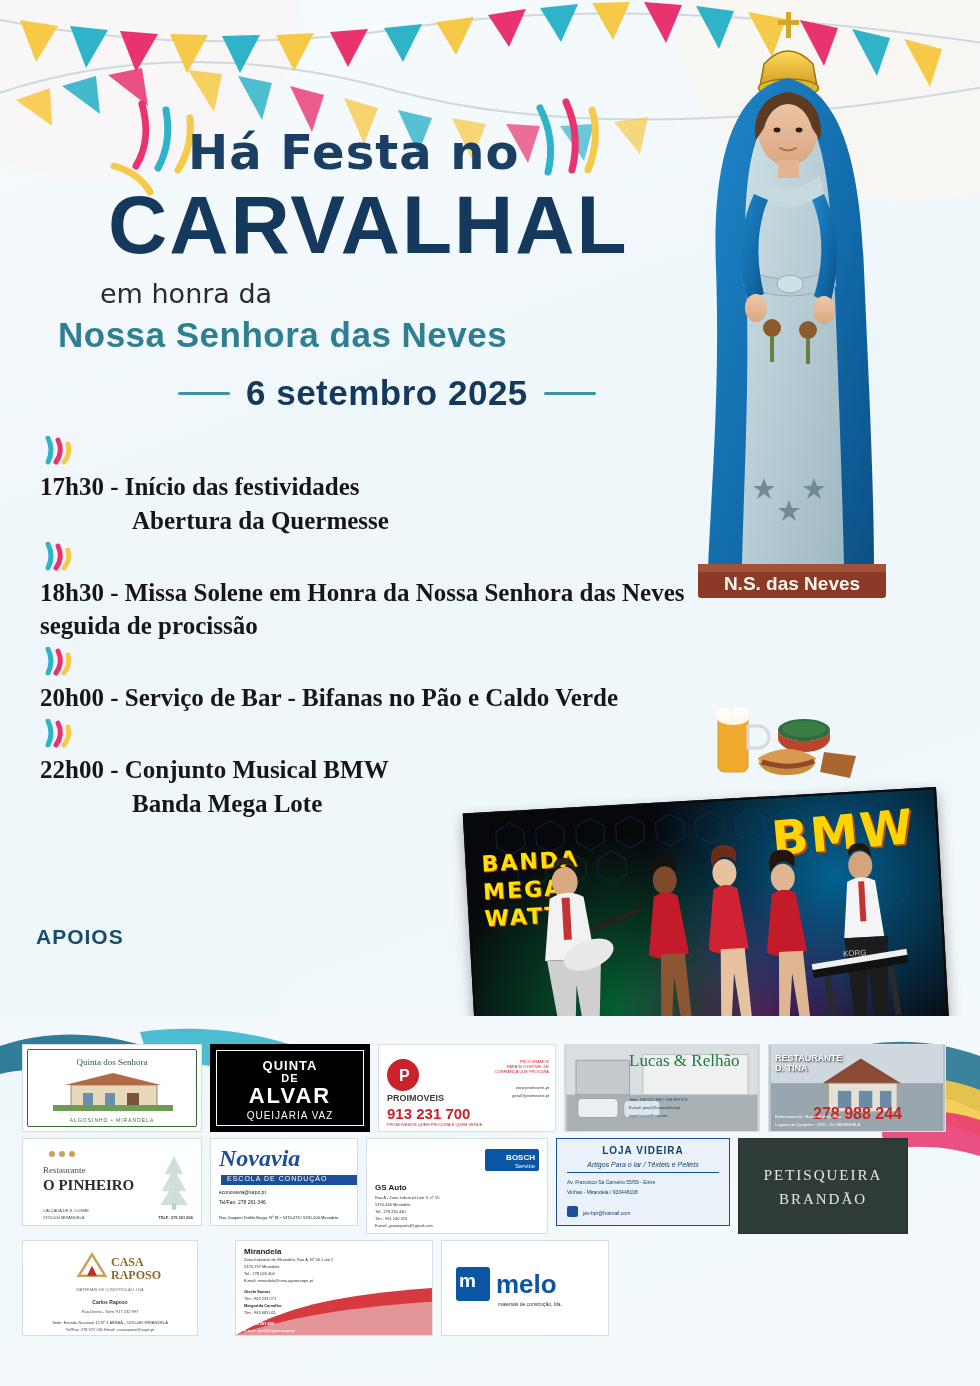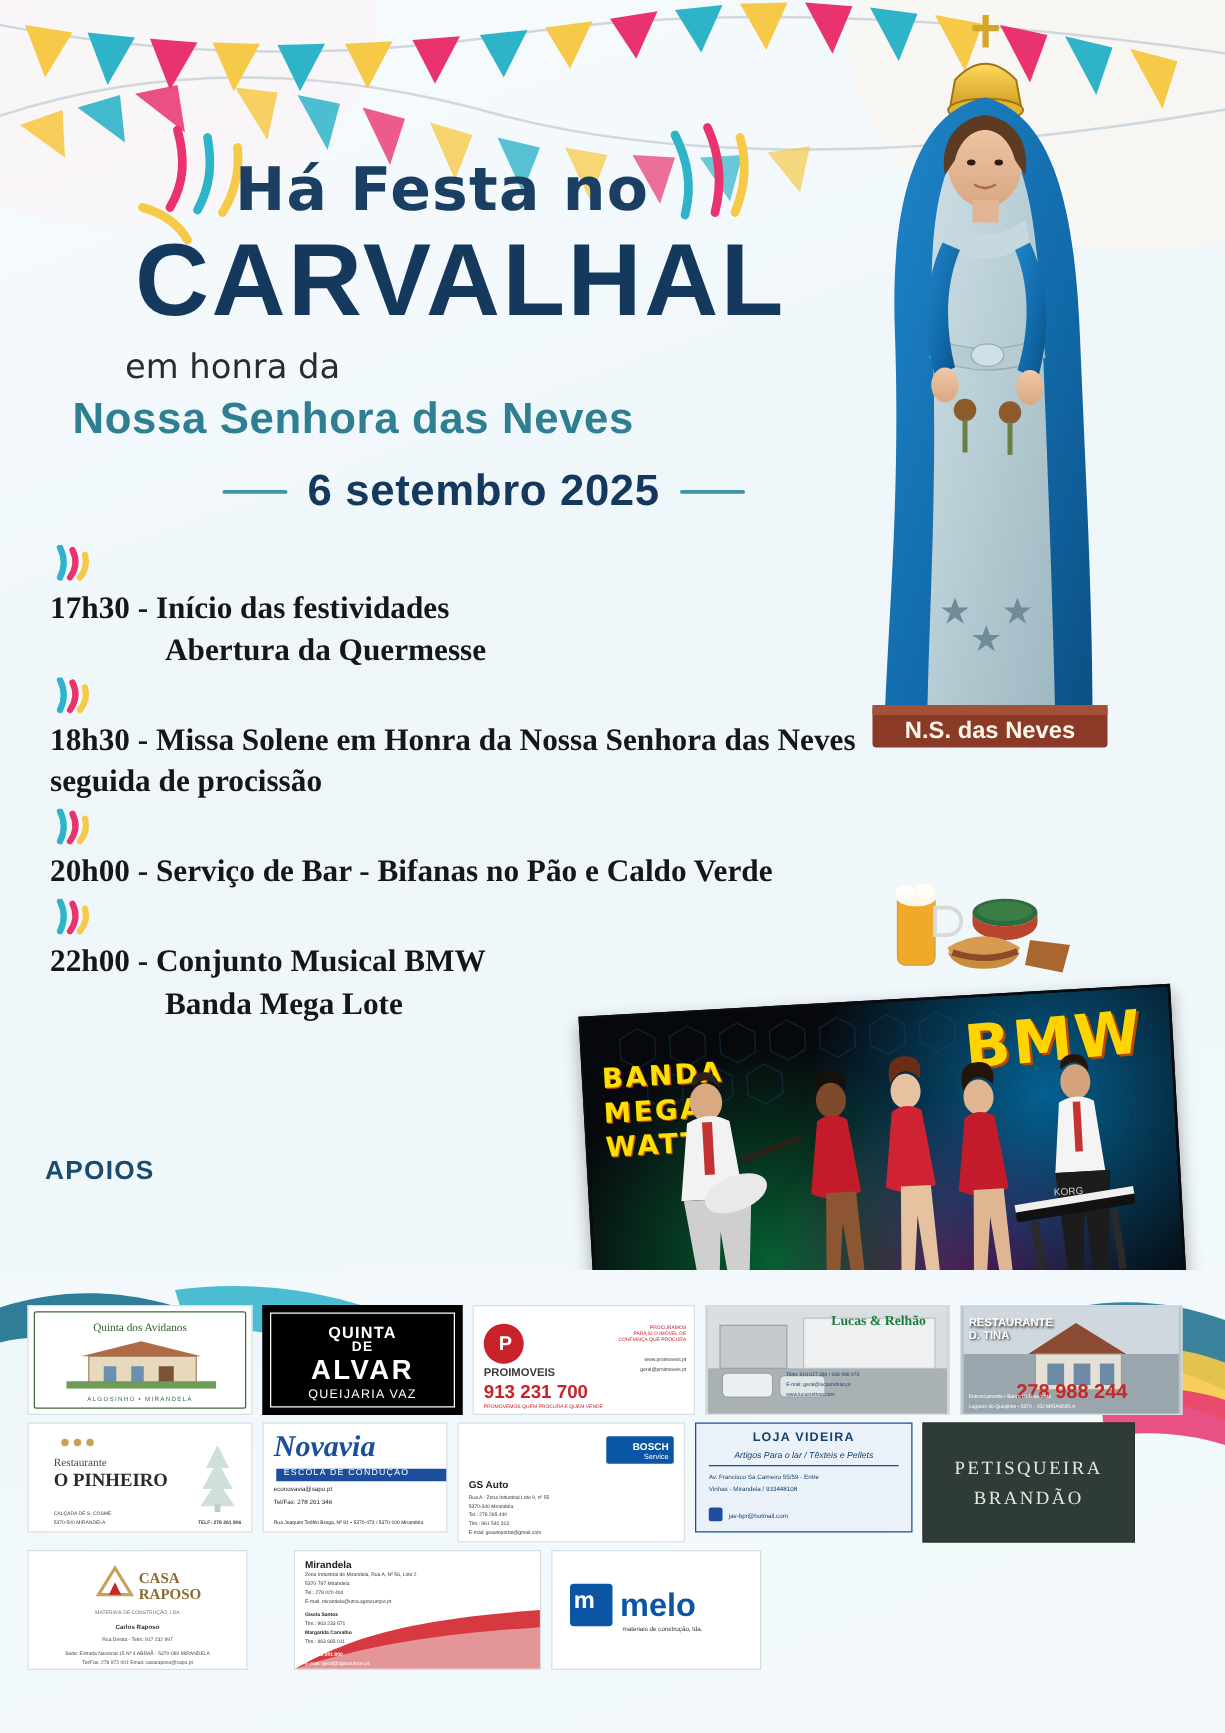--- a/index.html
+++ b/index.html
@@ -553,21 +553,21 @@
     <path d="M820 40 C 880 20, 930 22, 980 40 L 980 96 C 930 72, 880 66, 830 76 Z" fill="#1b6f8c" opacity=".85"></path>
     <path d="M862 70 C 906 58, 944 60, 980 74 L 980 120 C 944 104, 906 100, 870 106 Z" fill="#f7c948" opacity=".9"></path>
     <path d="M880 100 C 916 92, 950 94, 980 104 L 980 140 C 948 130, 914 128, 884 134 Z" fill="#e8336e" opacity=".85"></path>
   </svg>
 
   <div class="sponsors">
     <div class="sponsor-grid">
 
       <div class="card" style="width:180px; height:88px; padding:4px;">
         <div style="position:absolute; inset:4px; border:1px solid #3a6b3a; border-radius:2px;"></div>
-        <div style="position:absolute; left:0; right:0; top:12px; text-align:center; font-family:'Liberation Serif',serif; font-size:9px; color:#2f5d33;">Quinta dos Avidanos</div>
+        <div style="position:absolute; left:0; right:0; top:12px; text-align:center; font-family:'Liberation Serif',serif; font-size:9px; color:#2f5d33;">Quinta dos Senhora</div>
         <svg viewBox="0 0 120 40" style="position:absolute; left:30px; top:26px; width:120px; height:40px;">
           <rect x="18" y="14" width="86" height="22" fill="#e8d9bc" stroke="#9c8b6b"></rect>
           <path d="M12 14 l48 -12 l48 12 z" fill="#b06a45"></path>
           <rect x="30" y="22" width="10" height="14" fill="#6b8fb0"></rect>
           <rect x="52" y="22" width="10" height="14" fill="#6b8fb0"></rect>
           <rect x="74" y="22" width="12" height="14" fill="#7a5434"></rect>
           <rect x="0" y="34" width="120" height="6" fill="#6e9b55"></rect>
         </svg>
         <div style="position:absolute; left:0; right:0; bottom:8px; text-align:center; font-size:5px; letter-spacing:1px; color:#3d6b3d;">ALGOSINHO • MIRANDELA</div>
       </div>
@@ -597,21 +597,21 @@
 
       <div class="card" style="width:196px; height:88px; background:#cfd6d9;">
         <svg viewBox="0 0 200 90" style="position:absolute; inset:0; width:100%; height:100%;">
           <rect x="0" y="0" width="200" height="52" fill="#d9dee0"></rect>
           <rect x="0" y="52" width="200" height="38" fill="#a9b1b5"></rect>
           <rect x="10" y="16" width="56" height="36" fill="#c3c9cc" stroke="#9aa2a6"></rect>
           <rect x="80" y="10" width="110" height="42" fill="#eef0f1" stroke="#bcc2c5"></rect>
           <rect x="12" y="56" width="42" height="20" rx="4" fill="#ebeff1" stroke="#9aa2a6"></rect>
           <rect x="60" y="58" width="38" height="18" rx="4" fill="#dfe4e6" stroke="#9aa2a6"></rect>
         </svg>
-        <div style="position:absolute; left:64px; top:6px; font-size:11px; font-weight:bold; color:#1b7d3c; font-family:'Liberation Serif',serif;margin-left:36px;">Lucas &amp; Relhão</div>
+        <div style="position:absolute; left:64px; top:6px; font-size:17px; font-weight:normal; color:#1b7d3c; font-family:'Liberation Serif',serif;">Lucas &amp; Relhão</div>
         <div class="xtiny" style="position:absolute; left:64px; top:52px; color:#14406b;">Telm: 919 017 389 / 938 988 973</div>
         <div class="xtiny" style="position:absolute; left:64px; top:60px; color:#14406b;">E-mail: geral@lucasrelhao.pt</div>
         <div class="xtiny" style="position:absolute; left:64px; top:68px; color:#14406b;">www.lucasrelhao.com</div>
       </div>
 
       <div class="card" style="width:178px; height:88px; background:#b9c4cb;">
         <svg viewBox="0 0 180 90" style="position:absolute; inset:0; width:100%; height:100%;">
           <rect x="0" y="0" width="180" height="40" fill="#cfd8de"></rect>
           <rect x="0" y="40" width="180" height="50" fill="#9aa6ad"></rect>
           <path d="M54 40 l40 -26 l42 26 z" fill="#8b4a33"></path>

